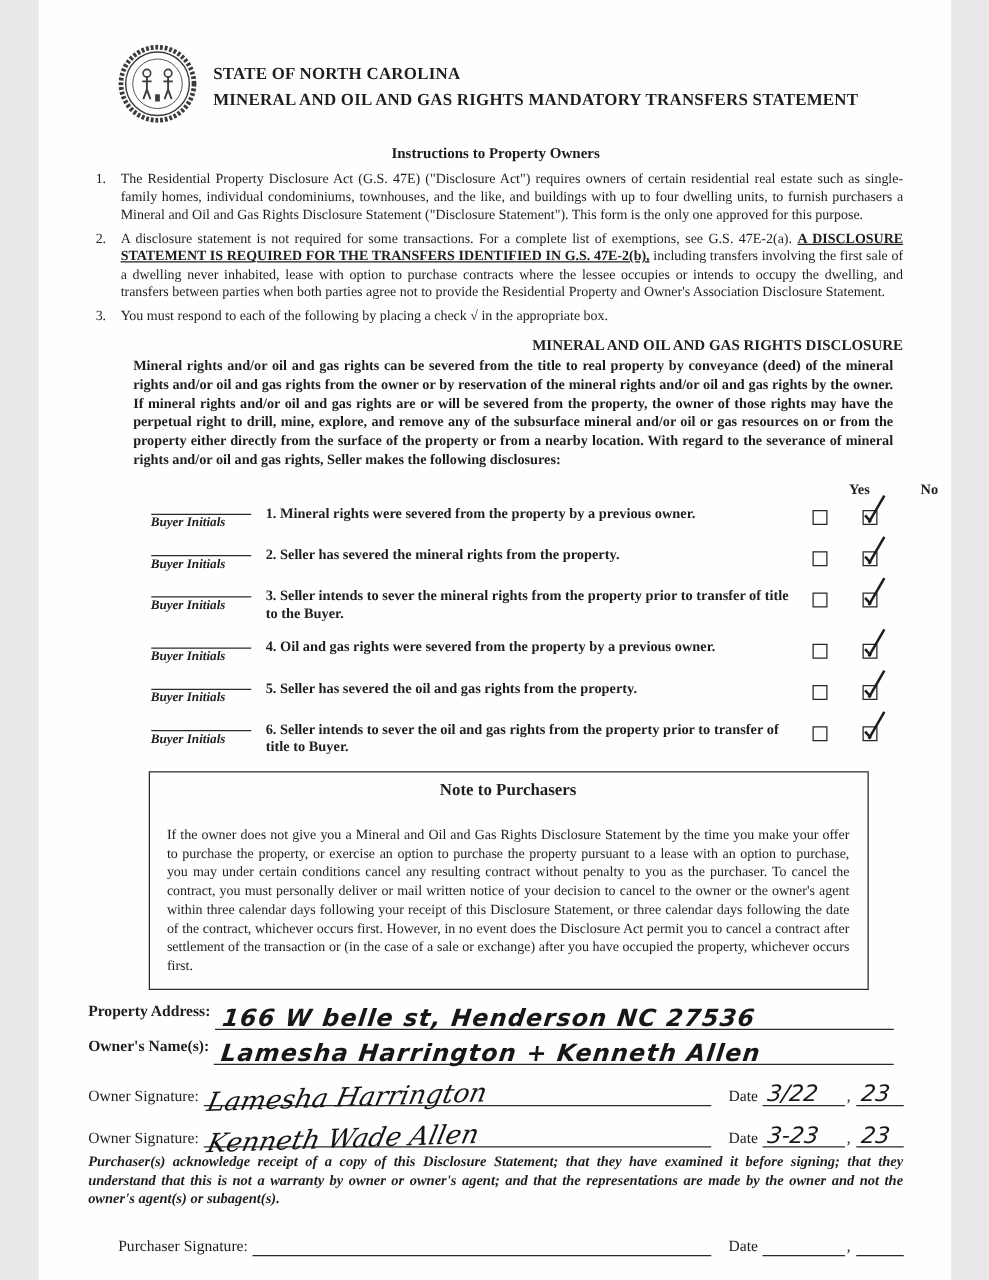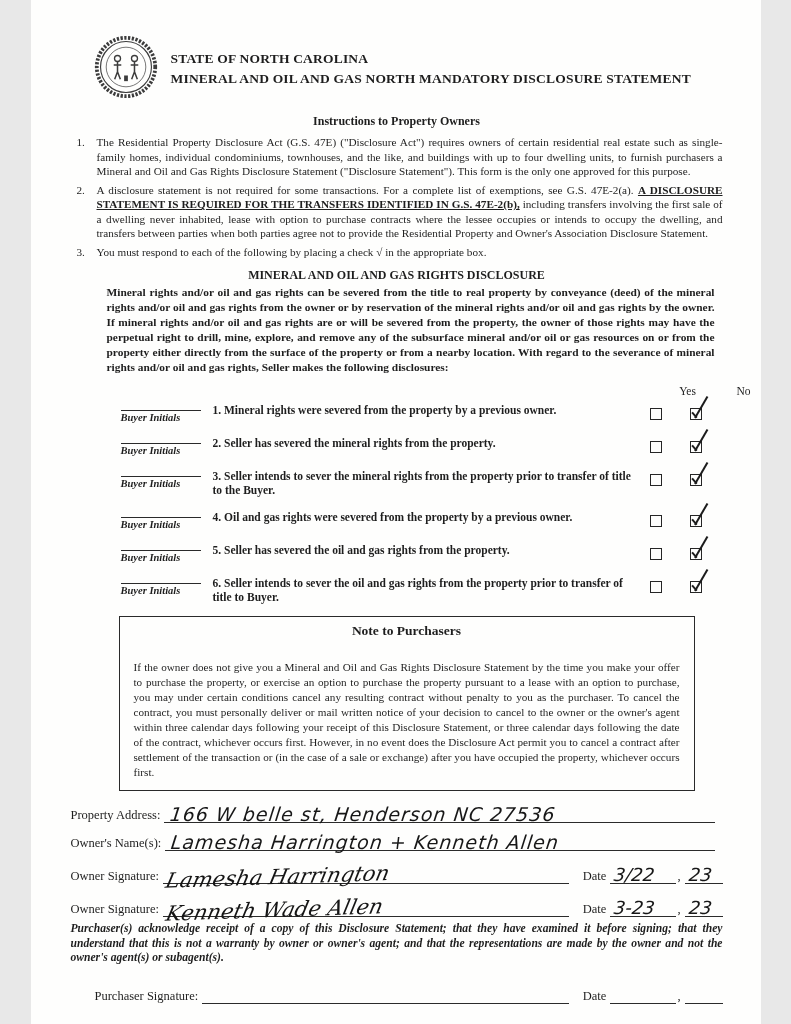--- a/index.html
+++ b/index.html
@@ -15,42 +15,42 @@
   .seal { flex:0 0 auto; }
   .hdr-titles { font-weight:bold; font-size:13.5px; line-height:1.5; letter-spacing:.2px; }
   
   .instr-title { text-align:center; font-weight:bold; font-size:12px; margin-top:10px; margin-bottom:6px; }
   .ol { font-size:11.2px; line-height:1.3; }
   .ol-item { display:flex; margin-bottom:4px; }
   .ol-num { flex:0 0 26px; text-align:left; padding-left:6px; }
   .ol-body { flex:1; text-align:justify; }
   .bold-underline { font-weight:bold; text-decoration:underline; }
   
-  .disc-title { text-align:center; font-weight:bold; font-size:12px; margin-top:8px; margin-bottom:2px; }
+  .disc-title { text-align:right; font-weight:bold; font-size:12px; margin-top:8px; margin-bottom:2px; }
   .disc-intro { font-weight:bold; font-size:11.4px; line-height:1.32; text-align:justify; margin:0 8px 0 36px; }
   .q-area { margin-left:50px; margin-top:10px; }
-  .q-grid-head { display:grid; grid-template-columns:88px 424px 30px 42px 120px; column-gap:20px; font-weight:normal; font-size:11.5px; margin-bottom:6px; }
+  .q-grid-head { display:grid; grid-template-columns:88px 424px 30px 42px 120px; column-gap:20px; font-weight:bold; font-size:11.5px; margin-bottom:6px; }
   .q-row { display:grid; grid-template-columns:88px 424px 30px 42px 120px; column-gap:4px; margin-bottom:12px; align-items:start; }
   .col-yes,.col-no { text-align:center; }
   .col-norep { text-align:center; white-space:nowrap; }
   .initials { margin-top:7px; width:80px; }
   .init-line { display:block; border-top:1.3px solid #2a2a2a; margin-bottom:1px; }
   .init-label { display:block; font-weight:bold; font-size:10.5px; text-align:left;font-style:italic; }
   .q-text { font-weight:bold; font-size:11.5px; line-height:1.25; }
   .cb-cell { text-align:center; padding-top:3px; }
   .cb { width:12px; height:12px; border:1.5px solid #262626; display:inline-block; position:relative; background:transparent; }
   .cb[data-checked="true"]::before { content:""; position:absolute; left:0px; top:5px; width:7px; height:1.8px; background:#1c1c1c; transform:rotate(48deg); }
   .cb[data-checked="true"]::after  { content:""; position:absolute; left:3px; bottom:1px; width:1.8px; height:25px; background:#1c1c1c; transform:rotate(30deg); transform-origin:bottom center; }
   .cb-cell[data-present="false"] { visibility:hidden; }
   
   .note-box { border:1.3px solid #2a2a2a; margin:4px 28px 10px 48px; padding:6px 14px 10px 14px; }
   .note-title { text-align:center; font-weight:bold; font-size:13.5px; margin-bottom:21px; }
   .note-body { font-size:11.2px; line-height:1.34; text-align:justify; }
   
-  .field-row { display:flex; align-items:flex-end; font-size:12.5px; margin-top:6px; }
+  .field-row { display:flex; align-items:flex-start; font-size:12.5px; margin-top:6px;font-weight:bold; }
   .field-label { white-space:nowrap; padding-right:4px; }
   .wline { flex:1; border-bottom:1.4px solid #2b2b2b; position:relative; height:22px; margin-right:8px; }
   .hand { font-family:"DejaVu Sans", sans-serif; font-style:italic; display:inline-block; transform:skewX(-7deg); color:#171717; }
   .hand-addr { position:absolute; left:6px; bottom:-3px; font-size:19px; letter-spacing:1px; white-space:nowrap; }
   .ack { font-style:italic; font-weight:600; font-size:11.6px; line-height:1.25; margin-top:5px; text-align:justify; }
   
   .sig-row { display:flex; align-items:flex-end; font-size:12.5px; margin-top:9px; }
   .sig-line { flex:1; border-bottom:1.4px solid #2b2b2b; position:relative; height:24px; }
   .sig-script { position:absolute; left:4px; bottom:-6px; font-family:"DejaVu Serif", serif; font-style:italic; font-size:21px; white-space:nowrap; transform:skewX(-14deg) rotate(-2deg); color:#151515; }
   .date-part { display:flex; align-items:flex-end; white-space:nowrap; margin-left:14px; }
@@ -76,21 +76,21 @@
         <circle cx="35" cy="35" r="21" fill="none" stroke="#4a4a4a" stroke-width="0.8"></circle>
         <circle cx="26" cy="26" r="3.2" fill="none" stroke="#3c3c3c" stroke-width="1.4"></circle>
         <path d="M26 29 L26 40 M22 33 L30 33 M26 40 L23 48 M26 40 L29 48" stroke="#3c3c3c" stroke-width="1.6" fill="none"></path>
         <circle cx="44" cy="26" r="3.2" fill="none" stroke="#3c3c3c" stroke-width="1.4"></circle>
         <path d="M44 29 L44 40 M40 33 L48 33 M44 40 L41 48 M44 40 L47 48" stroke="#3c3c3c" stroke-width="1.6" fill="none"></path>
         <path d="M33 44 L37 44 L37 50 L33 50 Z" fill="#3c3c3c"></path>
       </svg>
     </div>
     <div class="hdr-titles">
       <div>STATE OF NORTH CAROLINA</div>
-      <div>MINERAL AND OIL AND GAS NORTH MANDATORY DISCLOSURE STATEMENT</div>
+      <div>MINERAL AND OIL AND GAS RIGHTS MANDATORY TRANSFERS STATEMENT</div>
     </div>
   </div>
 
   <div class="instr-title">Instructions to Property Owners</div>
   <div class="ol">
     <div class="ol-item">
       <span class="ol-num">1.</span>
       <span class="ol-body">The Residential Property Disclosure Act (G.S. 47E) ("Disclosure Act") requires owners of certain residential real estate such as single-family homes, individual condominiums, townhouses, and the like, and buildings with up to four dwelling units, to furnish purchasers a Mineral and Oil and Gas Rights Disclosure Statement ("Disclosure Statement"). This form is the only one approved for this purpose.</span>
     </div>
     <div class="ol-item">

